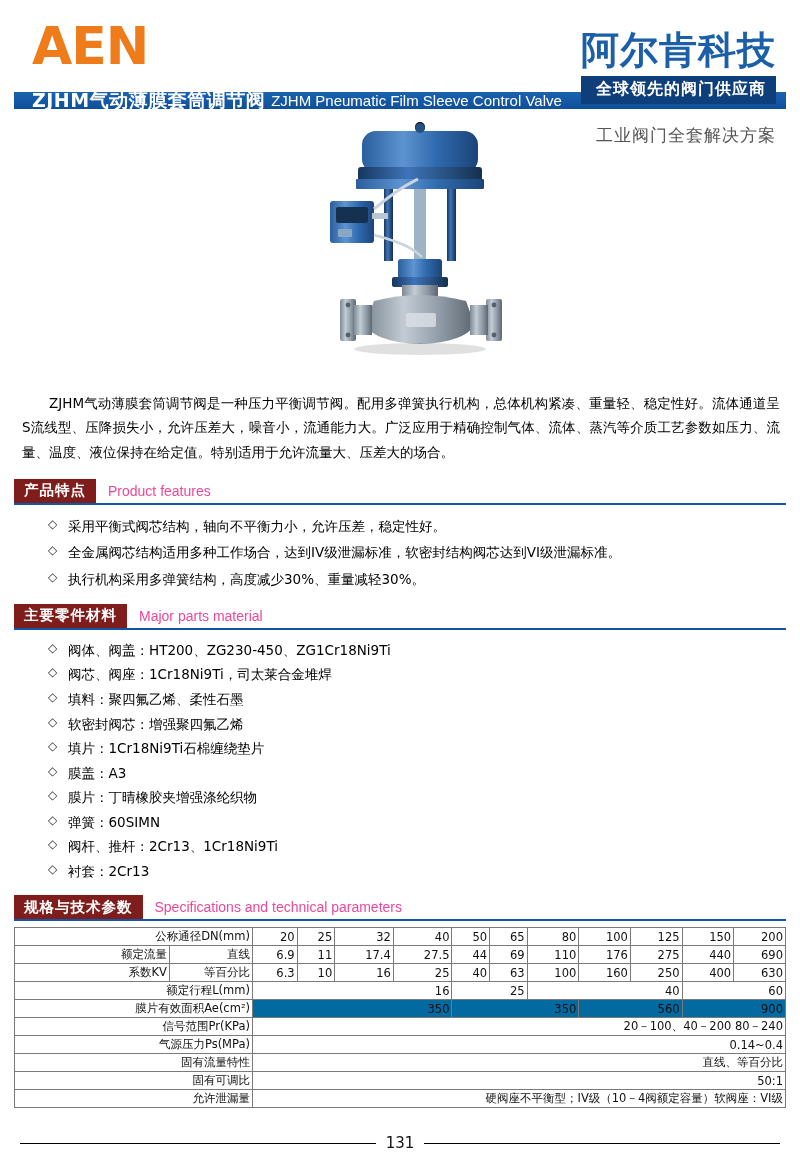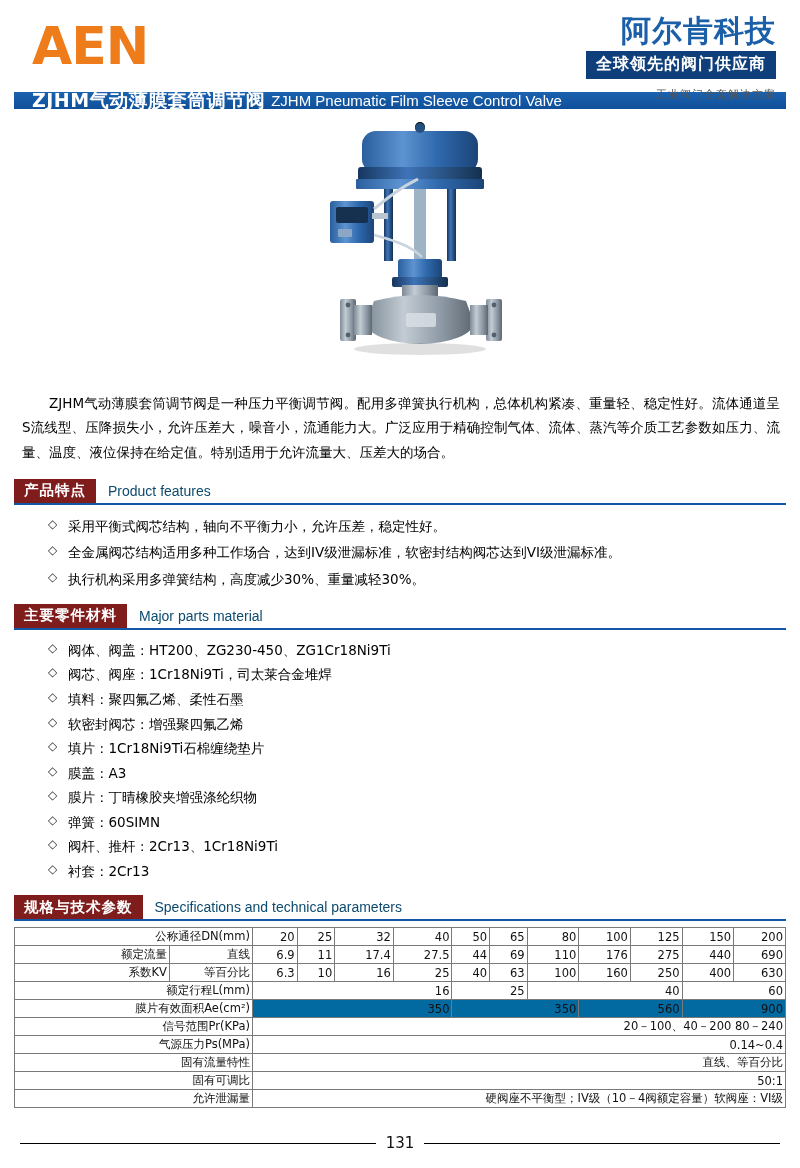--- a/index.html
+++ b/index.html
@@ -41,41 +41,42 @@
     line-height: 1;
     padding-left: 18px;
     padding-top: 6px;
   }
   .brand {
     text-align: right;
     padding-right: 10px;
   }
   .brand-cn {
     color: #1a5fa8;
-    font-size: 30px;
+    font-size: 38px;
     font-weight: bold;
     letter-spacing: 1px;
     line-height: 1.1;
     font-family: Liberation Serif, serif;
+    margin-top: 16px;
   }
   .brand-sub {
     margin-top: 4px;
     background: #0f3f7a;
     color: #fff;
     font-size: 16px;
     font-weight: bold;
     padding: 3px 10px 4px 10px;
     display: block;
     letter-spacing: 1px;
     font-family: Liberation Sans, sans-serif;
   }
   .brand-sub2 {
-    margin-top: 8px;
+    margin-top: 20px;
     color: #555;
-    font-size: 11px;
+    font-size: 17px;
     letter-spacing: 1px;
     font-family: "DejaVu Sans", sans-serif;
   }
 
   
   .title-bar {
     background: #1257a5;
     background: linear-gradient(#1b62b0, #0f4f99);
     color: #fff;
     height: 17px;
@@ -133,21 +134,21 @@
     color: #fff;
     font-size: 14.5px;
     font-weight: bold;
     font-family: "DejaVu Sans", sans-serif;
     padding: 0 10px;
     display: flex;
     align-items: center;
     letter-spacing: 1px;
   }
   .sec-en {
-    color: #0c4a6e;
+    color: #ec4899;
     font-size: 14px;
     display: flex;
     align-items: center;
     padding-left: 12px;
     font-family: "Liberation Sans", sans-serif;
   }
 
   
   .list {
     margin: 8px 0 0 0;

